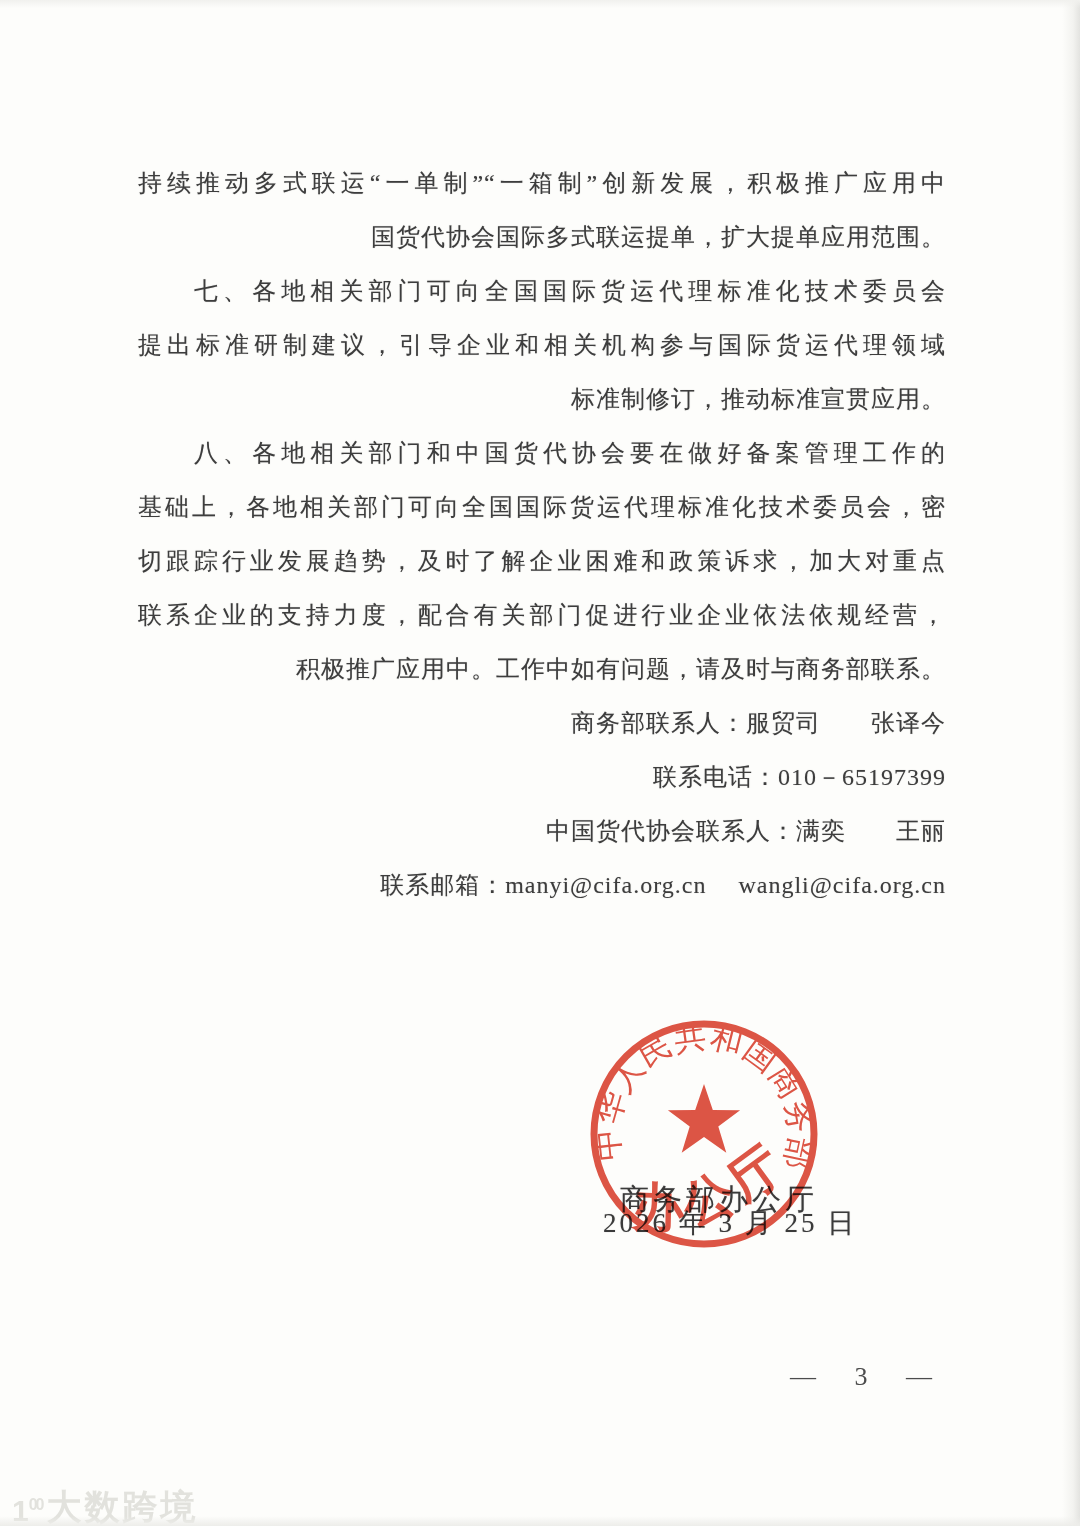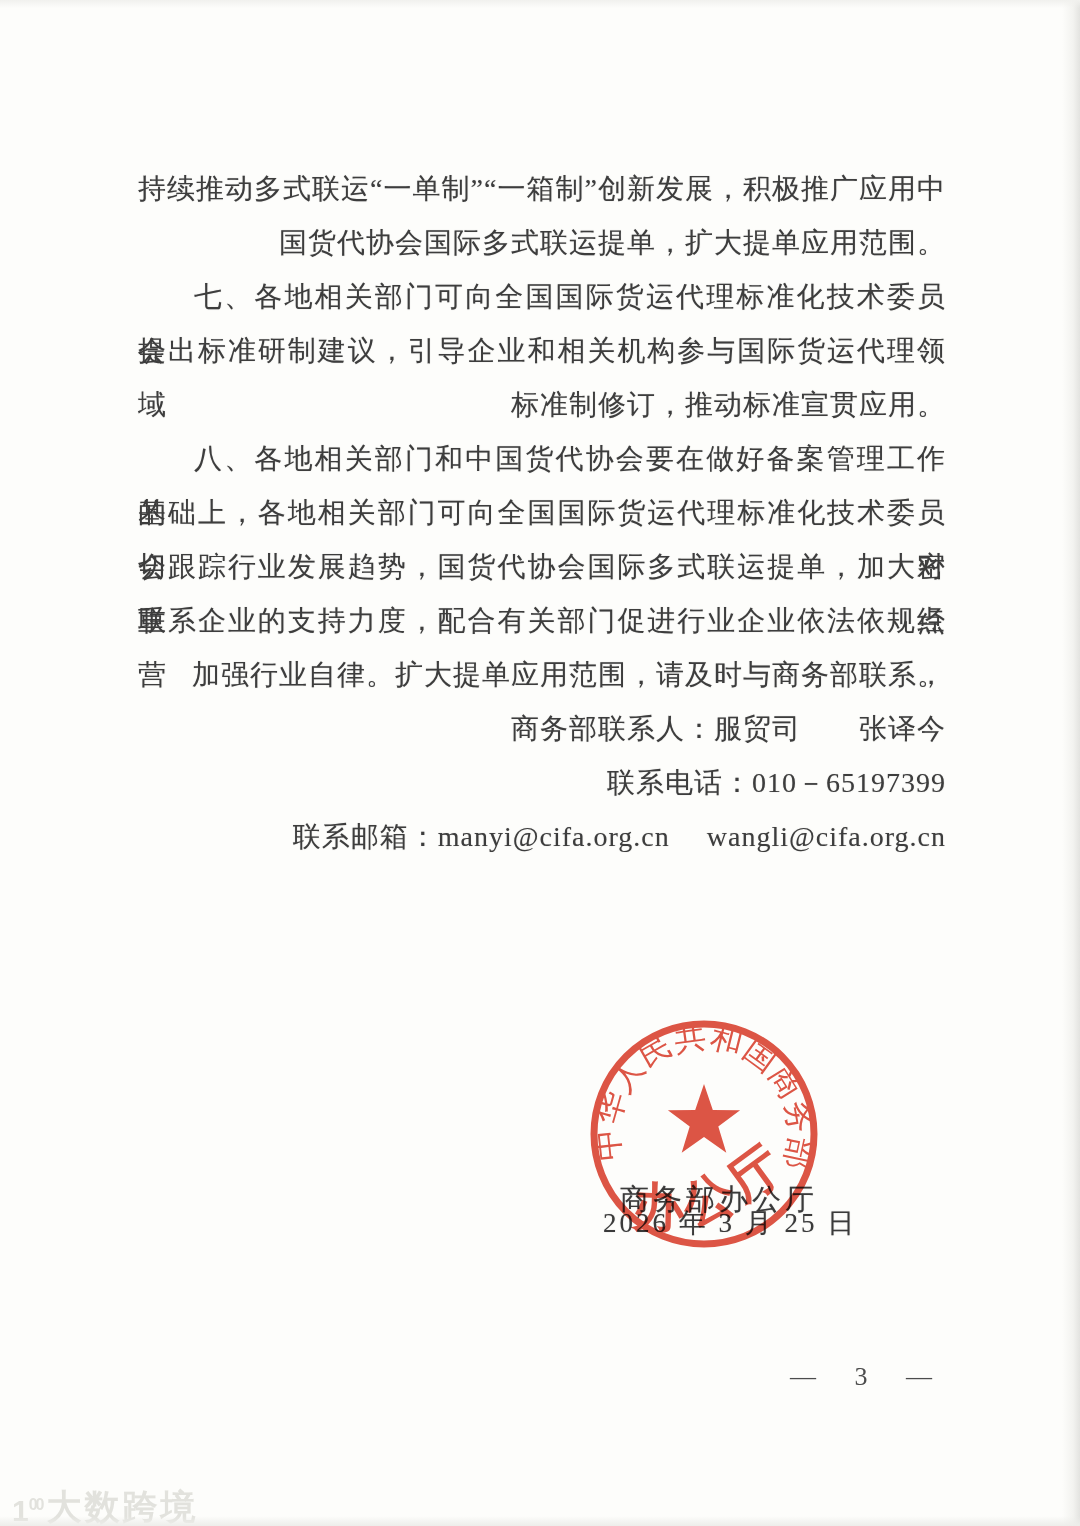--- a/index.html
+++ b/index.html
@@ -14,22 +14,22 @@
   
   .edge-right{position:absolute;top:0;right:0;width:18px;height:100%;
     background:linear-gradient(to left,#e3e3e0 0,#f3f3f0 7px,rgba(243,243,240,0) 18px);}
   .edge-bottom{position:absolute;left:0;bottom:0;width:100%;height:10px;
     background:linear-gradient(to top,#ededea 0,rgba(243,243,240,0) 10px);}
   .edge-top{position:absolute;left:0;top:0;width:100%;height:8px;
     background:linear-gradient(to bottom,#f1f1ee 0,rgba(243,243,240,0) 8px);}
 
   
   .doc-body{
-    position:absolute;left:138px;top:162px;width:808px;
-    font-size:28px;letter-spacing:1px;
+    position:absolute;left:138px;top:156px;width:808px;
+    font-size:24px;letter-spacing:1px;
   }
   .doc-line{
     height:54px;line-height:54px;
     white-space:nowrap;
     text-shadow:0 0 1px rgba(70,70,70,.35);
     text-align:right;
   }
   .doc-line.fill{white-space:normal;text-align:justify;text-align-last:justify;}
   .doc-line.indent{text-indent:56px;}
 
@@ -83,25 +83,26 @@
 <div id="canvas">
 
   <div class="doc-body">
       <div class="doc-line fill">持续推动多式联运“一单制”“一箱制”创新发展，积极推广应用中</div>
       <div class="doc-line">国货代协会国际多式联运提单，扩大提单应用范围。</div>
       <div class="doc-line indent fill">七、各地相关部门可向全国国际货运代理标准化技术委员会</div>
       <div class="doc-line fill">提出标准研制建议，引导企业和相关机构参与国际货运代理领域</div>
       <div class="doc-line">标准制修订，推动标准宣贯应用。</div>
       <div class="doc-line indent fill">八、各地相关部门和中国货代协会要在做好备案管理工作的</div>
       <div class="doc-line fill">基础上，各地相关部门可向全国国际货运代理标准化技术委员会，密</div>
-      <div class="doc-line fill">切跟踪行业发展趋势，国货代协会国际多式联运提单，加大对重点</div>
+      <div class="doc-line fill">切跟踪行业发展趋势，及时了解企业困难和政策诉求，加大对重点</div>
       <div class="doc-line fill">联系企业的支持力度，配合有关部门促进行业企业依法依规经营，</div>
-      <div class="doc-line">加强行业自律。扩大提单应用范围，请及时与商务部联系。</div>
+      <div class="doc-line">积极推广应用中。工作中如有问题，请及时与商务部联系。</div>
       <div class="doc-line indent">商务部联系人：服贸司　　张译今</div>
       <div class="doc-line indent">联系电话：010－65197399</div>
+      <div class="doc-line indent">中国货代协会联系人：满奕　　王丽</div>
       <div class="doc-line indent">联系邮箱：manyi@cifa.org.cn　 wangli@cifa.org.cn</div>
     </div>
 
   <div class="issuer-line">商务部办公厅</div>
   <div class="date-line">2026 年 3 月 25 日</div>
 
   <svg class="seal" viewBox="0 0 240 240">
     <circle cx="120" cy="120" r="110" fill="none" stroke="#dc4736" stroke-width="7"></circle>
     <path id="sealArc" d="M 37.8 145.1 A 86 86 0 1 1 202.2 145.1" fill="none"></path>
     <text font-size="32" fill="#dc4736" letter-spacing="1">

